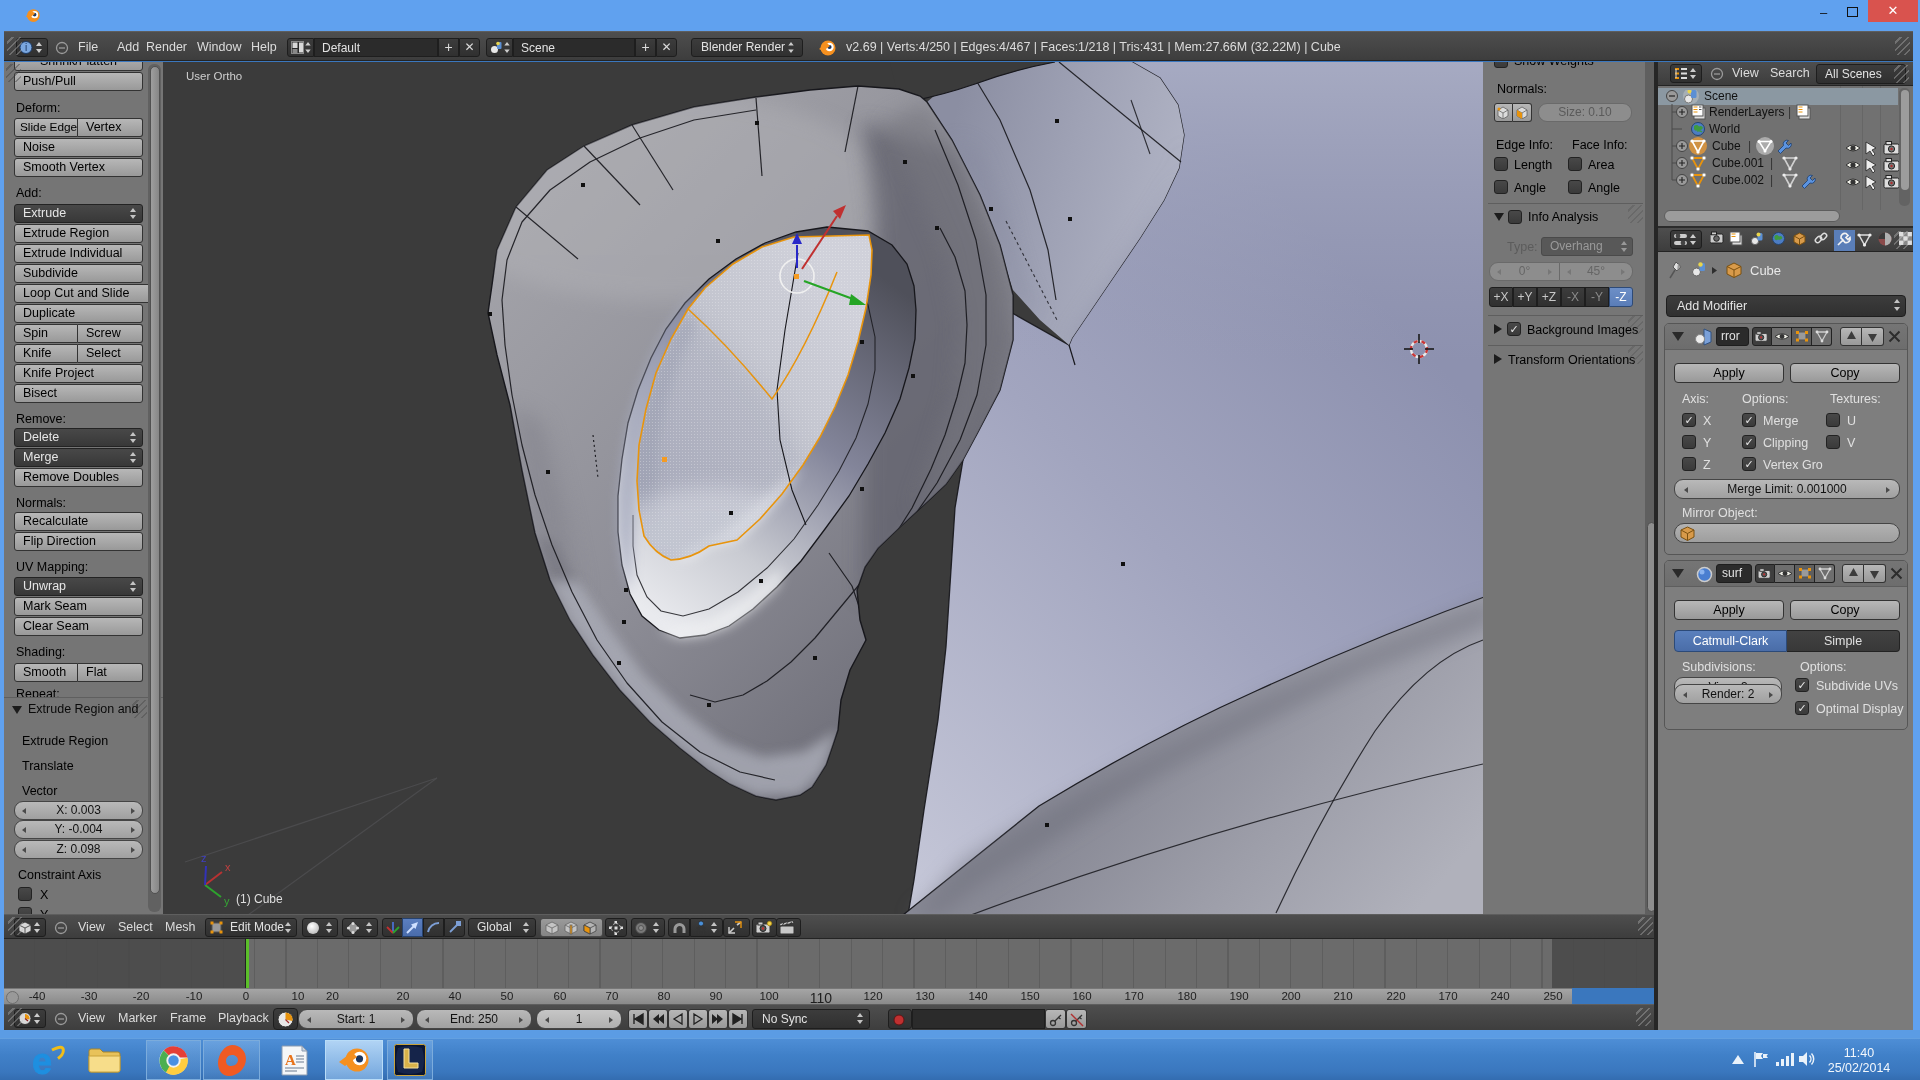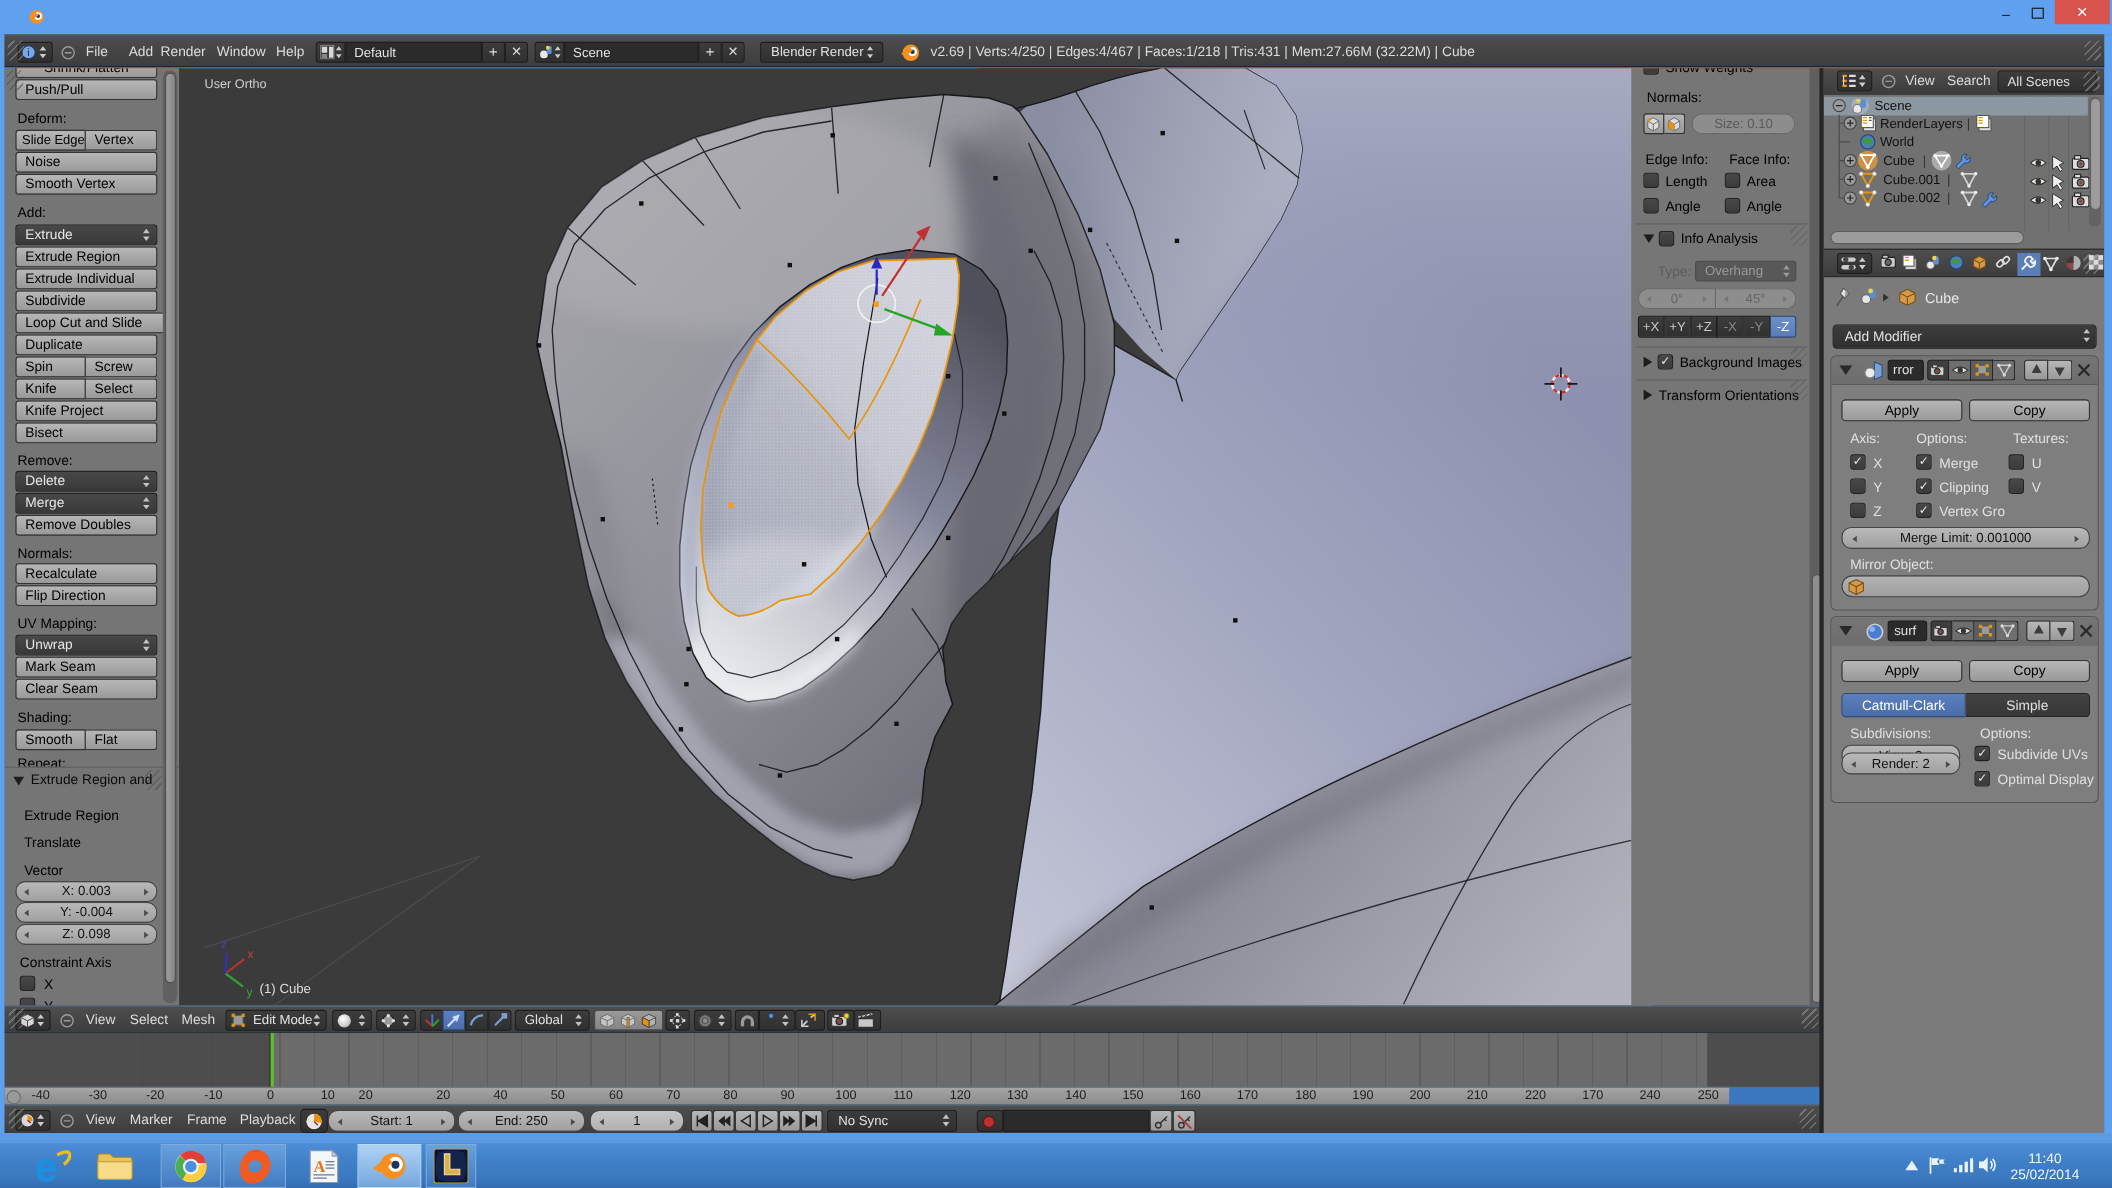--- a/index.html
+++ b/index.html
@@ -549,21 +549,21 @@
       <div class="abs" style="left:269px;top:1px;width:50px;text-align:center;color:#1e1e1e;font-size:11.5px">10</div>
       <div class="abs" style="left:322px;top:1px;width:50px;color:#1e1e1e;font-size:11.5px">20</div>
       <div class="abs" style="left:374px;top:1px;width:50px;text-align:center;color:#1e1e1e;font-size:11.5px">20</div>
       <div class="abs" style="left:426px;top:1px;width:50px;text-align:center;color:#1e1e1e;font-size:11.5px">40</div>
       <div class="abs" style="left:478px;top:1px;width:50px;text-align:center;color:#1e1e1e;font-size:11.5px">50</div>
       <div class="abs" style="left:531px;top:1px;width:50px;text-align:center;color:#1e1e1e;font-size:11.5px">60</div>
       <div class="abs" style="left:583px;top:1px;width:50px;text-align:center;color:#1e1e1e;font-size:11.5px">70</div>
       <div class="abs" style="left:635px;top:1px;width:50px;text-align:center;color:#1e1e1e;font-size:11.5px">80</div>
       <div class="abs" style="left:687px;top:1px;width:50px;text-align:center;color:#1e1e1e;font-size:11.5px">90</div>
       <div class="abs" style="left:740px;top:1px;width:50px;text-align:center;color:#1e1e1e;font-size:11.5px">100</div>
-      <div class="abs" style="left:792px;top:1px;width:50px;text-align:center;color:#1e1e1e;font-size:11px">110</div>
+      <div class="abs" style="left:792px;top:1px;width:50px;text-align:center;color:#1e1e1e;font-size:14px">110</div>
       <div class="abs" style="left:844px;top:1px;width:50px;text-align:center;color:#1e1e1e;font-size:11.5px">120</div>
       <div class="abs" style="left:896px;top:1px;width:50px;text-align:center;color:#1e1e1e;font-size:11.5px">130</div>
       <div class="abs" style="left:949px;top:1px;width:50px;text-align:center;color:#1e1e1e;font-size:11.5px">140</div>
       <div class="abs" style="left:1001px;top:1px;width:50px;text-align:center;color:#1e1e1e;font-size:11.5px">150</div>
       <div class="abs" style="left:1053px;top:1px;width:50px;text-align:center;color:#1e1e1e;font-size:11.5px">160</div>
       <div class="abs" style="left:1105px;top:1px;width:50px;text-align:center;color:#1e1e1e;font-size:11.5px">170</div>
       <div class="abs" style="left:1158px;top:1px;width:50px;text-align:center;color:#1e1e1e;font-size:11.5px">180</div>
       <div class="abs" style="left:1210px;top:1px;width:50px;text-align:center;color:#1e1e1e;font-size:11.5px">190</div>
       <div class="abs" style="left:1262px;top:1px;width:50px;text-align:center;color:#1e1e1e;font-size:11.5px">200</div>
       <div class="abs" style="left:1314px;top:1px;width:50px;text-align:center;color:#1e1e1e;font-size:11.5px">210</div>

